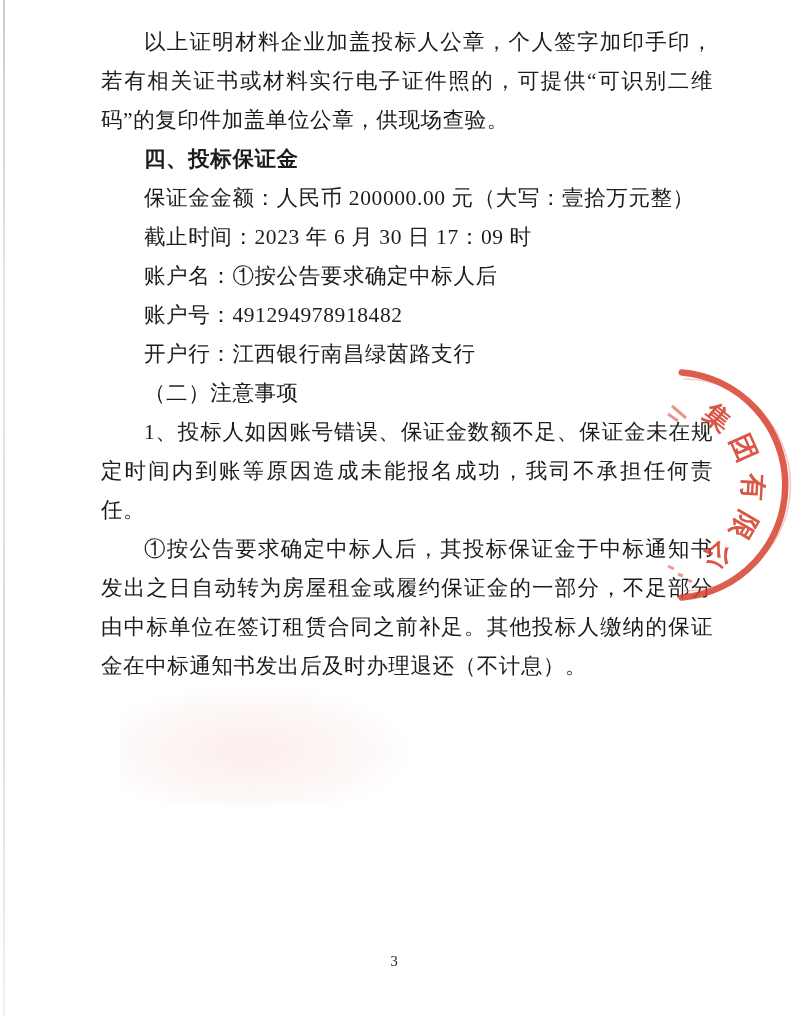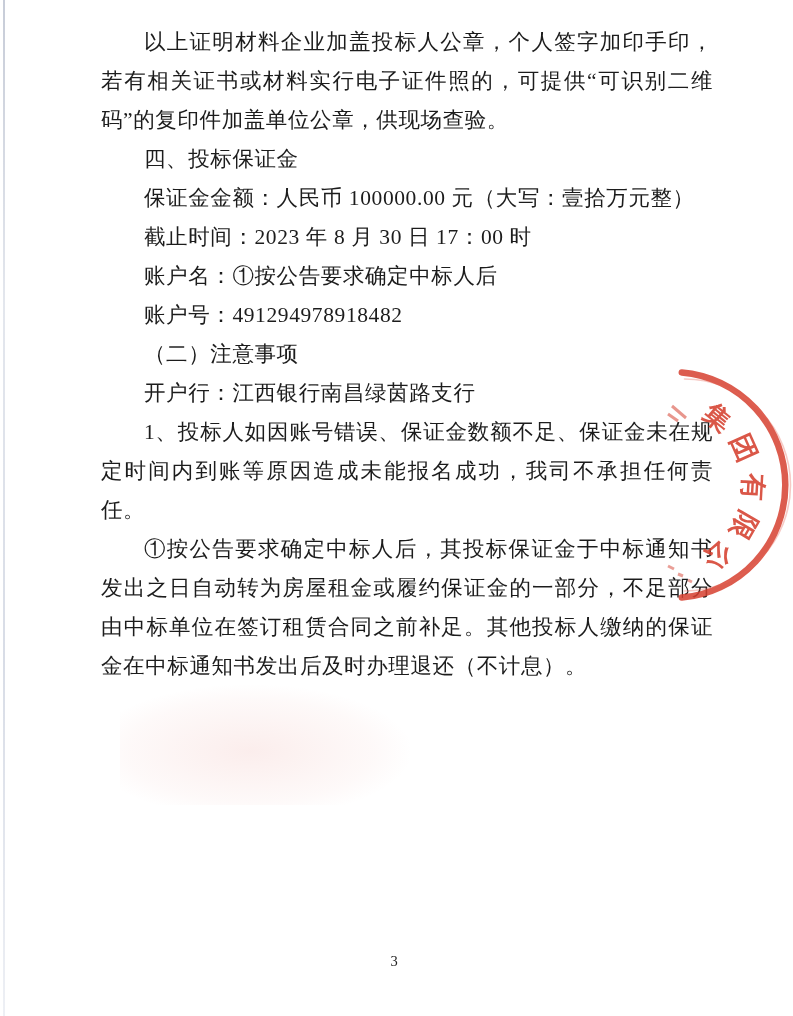--- a/index.html
+++ b/index.html
@@ -20,21 +20,21 @@
   }
   .content{
     position:absolute;
     left:101px;top:23px;width:612px;
     font-size:21.5px;
     line-height:39px;
     letter-spacing:.6px;
     text-align:justify;
   }
   .content p{margin:0;text-indent:2em;}
-  .content p.heading{font-weight:normal;}
+  .content p.heading{font-weight:bold;}
   
   .smudge{
     position:absolute;left:120px;top:685px;width:290px;height:120px;
     background:radial-gradient(ellipse at 45% 55%, rgba(224,110,100,.12), rgba(224,110,100,.04) 55%, transparent 72%);
     pointer-events:none;
   }
   .seal{
     position:absolute;left:560px;top:352px;width:240px;height:270px;
     pointer-events:none;
   }
@@ -52,26 +52,26 @@
 </head>
 <body>
 
 <div class="page">
 
   <div class="scan-edge"></div>
 
   <div class="content" id="paragraphs">
       <p class="body">以上证明材料企业加盖投标人公章，个人签字加印手印，若有相关证书或材料实行电子证件照的，可提供“可识别二维码”的复印件加盖单位公章，供现场查验。</p>
       <p class="heading">四、投标保证金</p>
-      <p class="body">保证金金额：人民币 100000.00 元（大写：壹拾万元整）</p>
-      <p class="body">截止时间：2023 年 8 月 30 日 17：00 时</p>
+      <p class="body">保证金金额：人民币 200000.00 元（大写：壹拾万元整）</p>
+      <p class="body">截止时间：2023 年 6 月 30 日 17：09 时</p>
       <p class="body">账户名：①按公告要求确定中标人后</p>
       <p class="body">账户号：491294978918482</p>
+      <p class="body">开户行：江西银行南昌绿茵路支行</p>
       <p class="body">（二）注意事项</p>
-      <p class="body">开户行：江西银行南昌绿茵路支行</p>
       <p class="body">1、投标人如因账号错误、保证金数额不足、保证金未在规定时间内到账等原因造成未能报名成功，我司不承担任何责任。</p>
       <p class="body">①按公告要求确定中标人后，其投标保证金于中标通知书发出之日自动转为房屋租金或履约保证金的一部分，不足部分由中标单位在签订租赁合同之前补足。其他投标人缴纳的保证金在中标通知书发出后及时办理退还（不计息）。</p>
     </div>
 
   <div class="smudge"></div>
 
   <svg class="seal" viewBox="0 0 240 270" aria-hidden="true">
 
     <path d="M121.8,20.4 A113,113 0 0 1 121.8,245.6" fill="none" stroke="#d6402f" stroke-width="6.5" stroke-linecap="round" opacity="0.85"></path>
     <path d="M124.5,27 A106,106 0 0 1 124.5,239" fill="none" stroke="#e4685a" stroke-width="1.6" stroke-linecap="round" opacity="0.35"></path>

